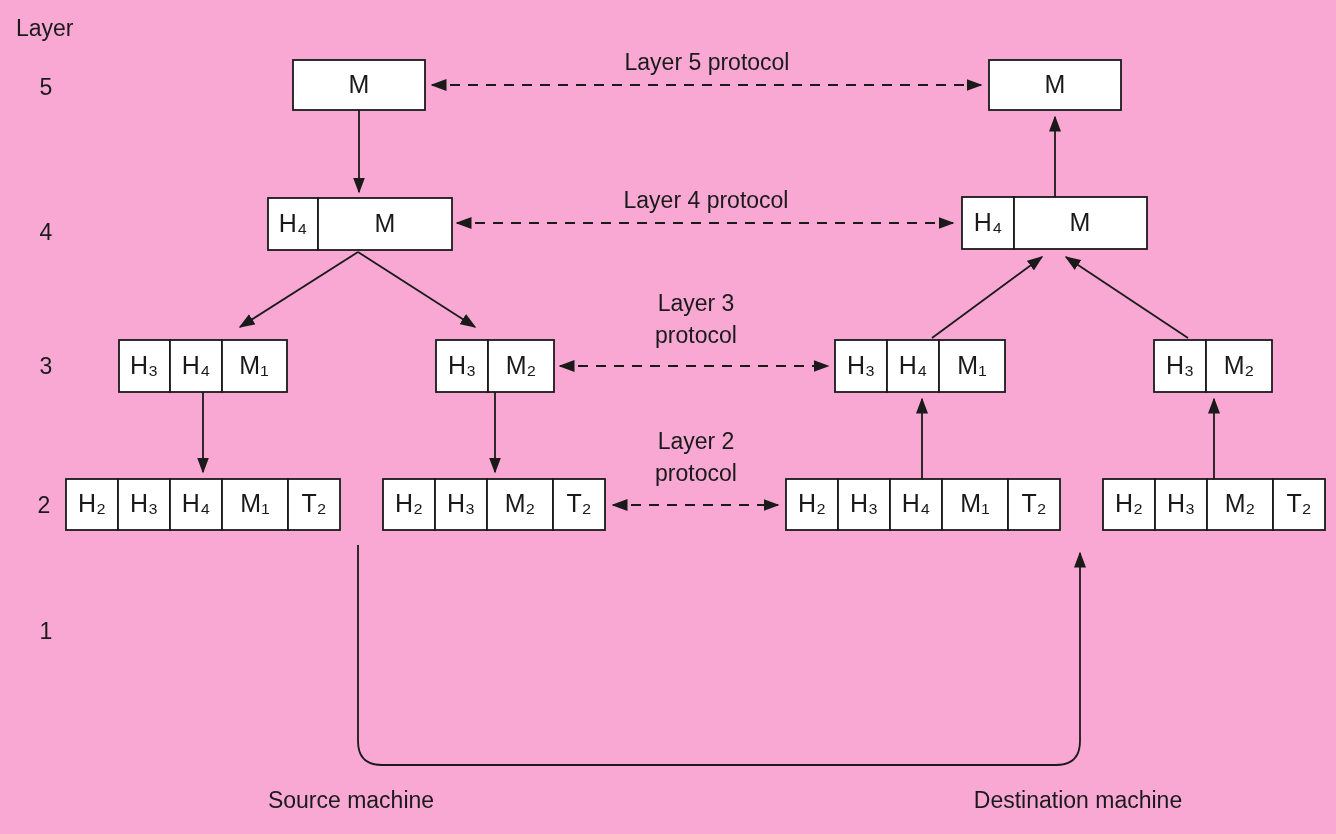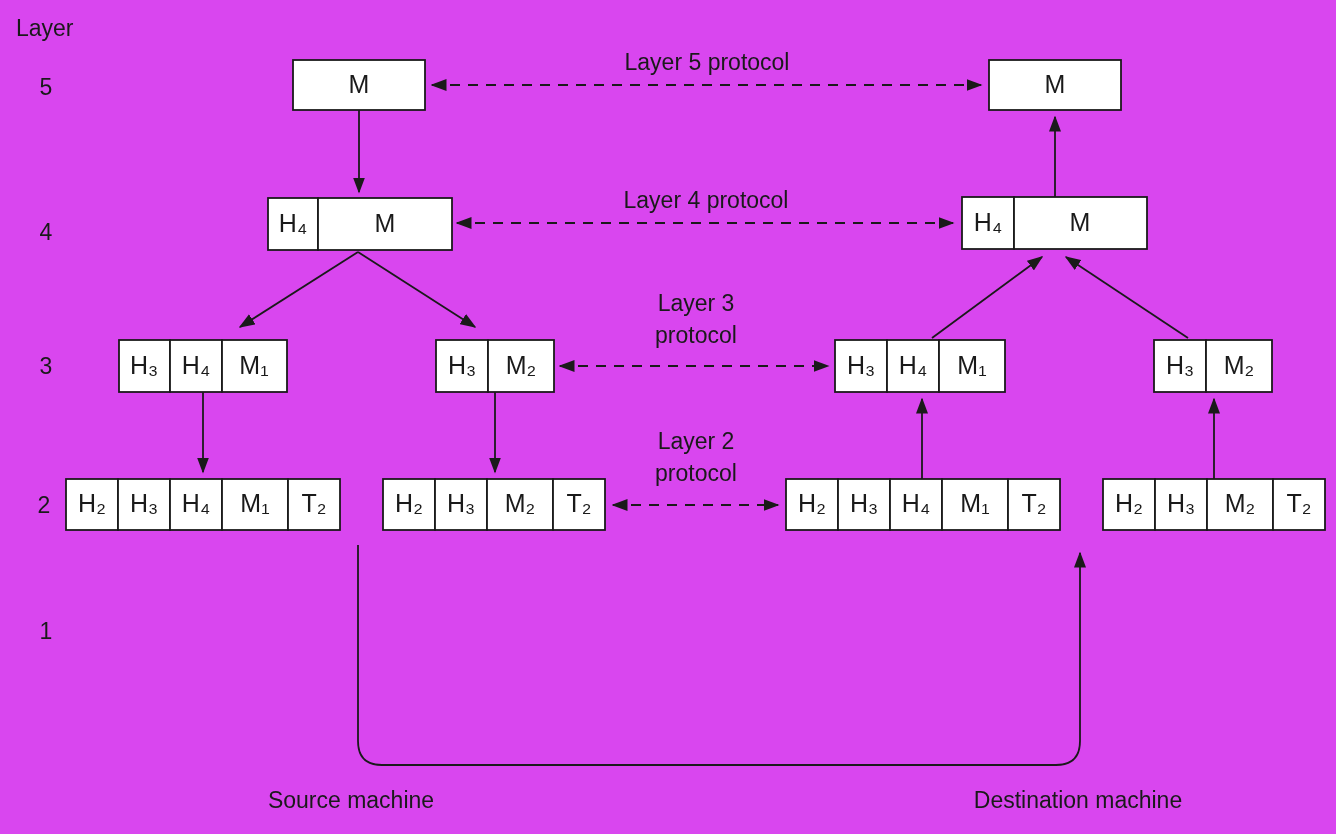--- a/index.html
+++ b/index.html
@@ -4,21 +4,21 @@
 <style>
   html, body {
     margin: 0;
     padding: 0;
     background: #ffffff;
   }
   .stage {
     position: relative;
     width: 1336px;
     height: 834px;
-    background: #d946ef;
+    background: #f9a8d4;
     font-family: "Liberation Sans", "DejaVu Sans", sans-serif;
   }
   svg { display: block; }
   .box-rect {
     fill: #ffffff;
     stroke: #1a1a1a;
     stroke-width: 1.8;
   }
   .cell-label {
     font-family: "Liberation Sans", "DejaVu Sans", sans-serif;

